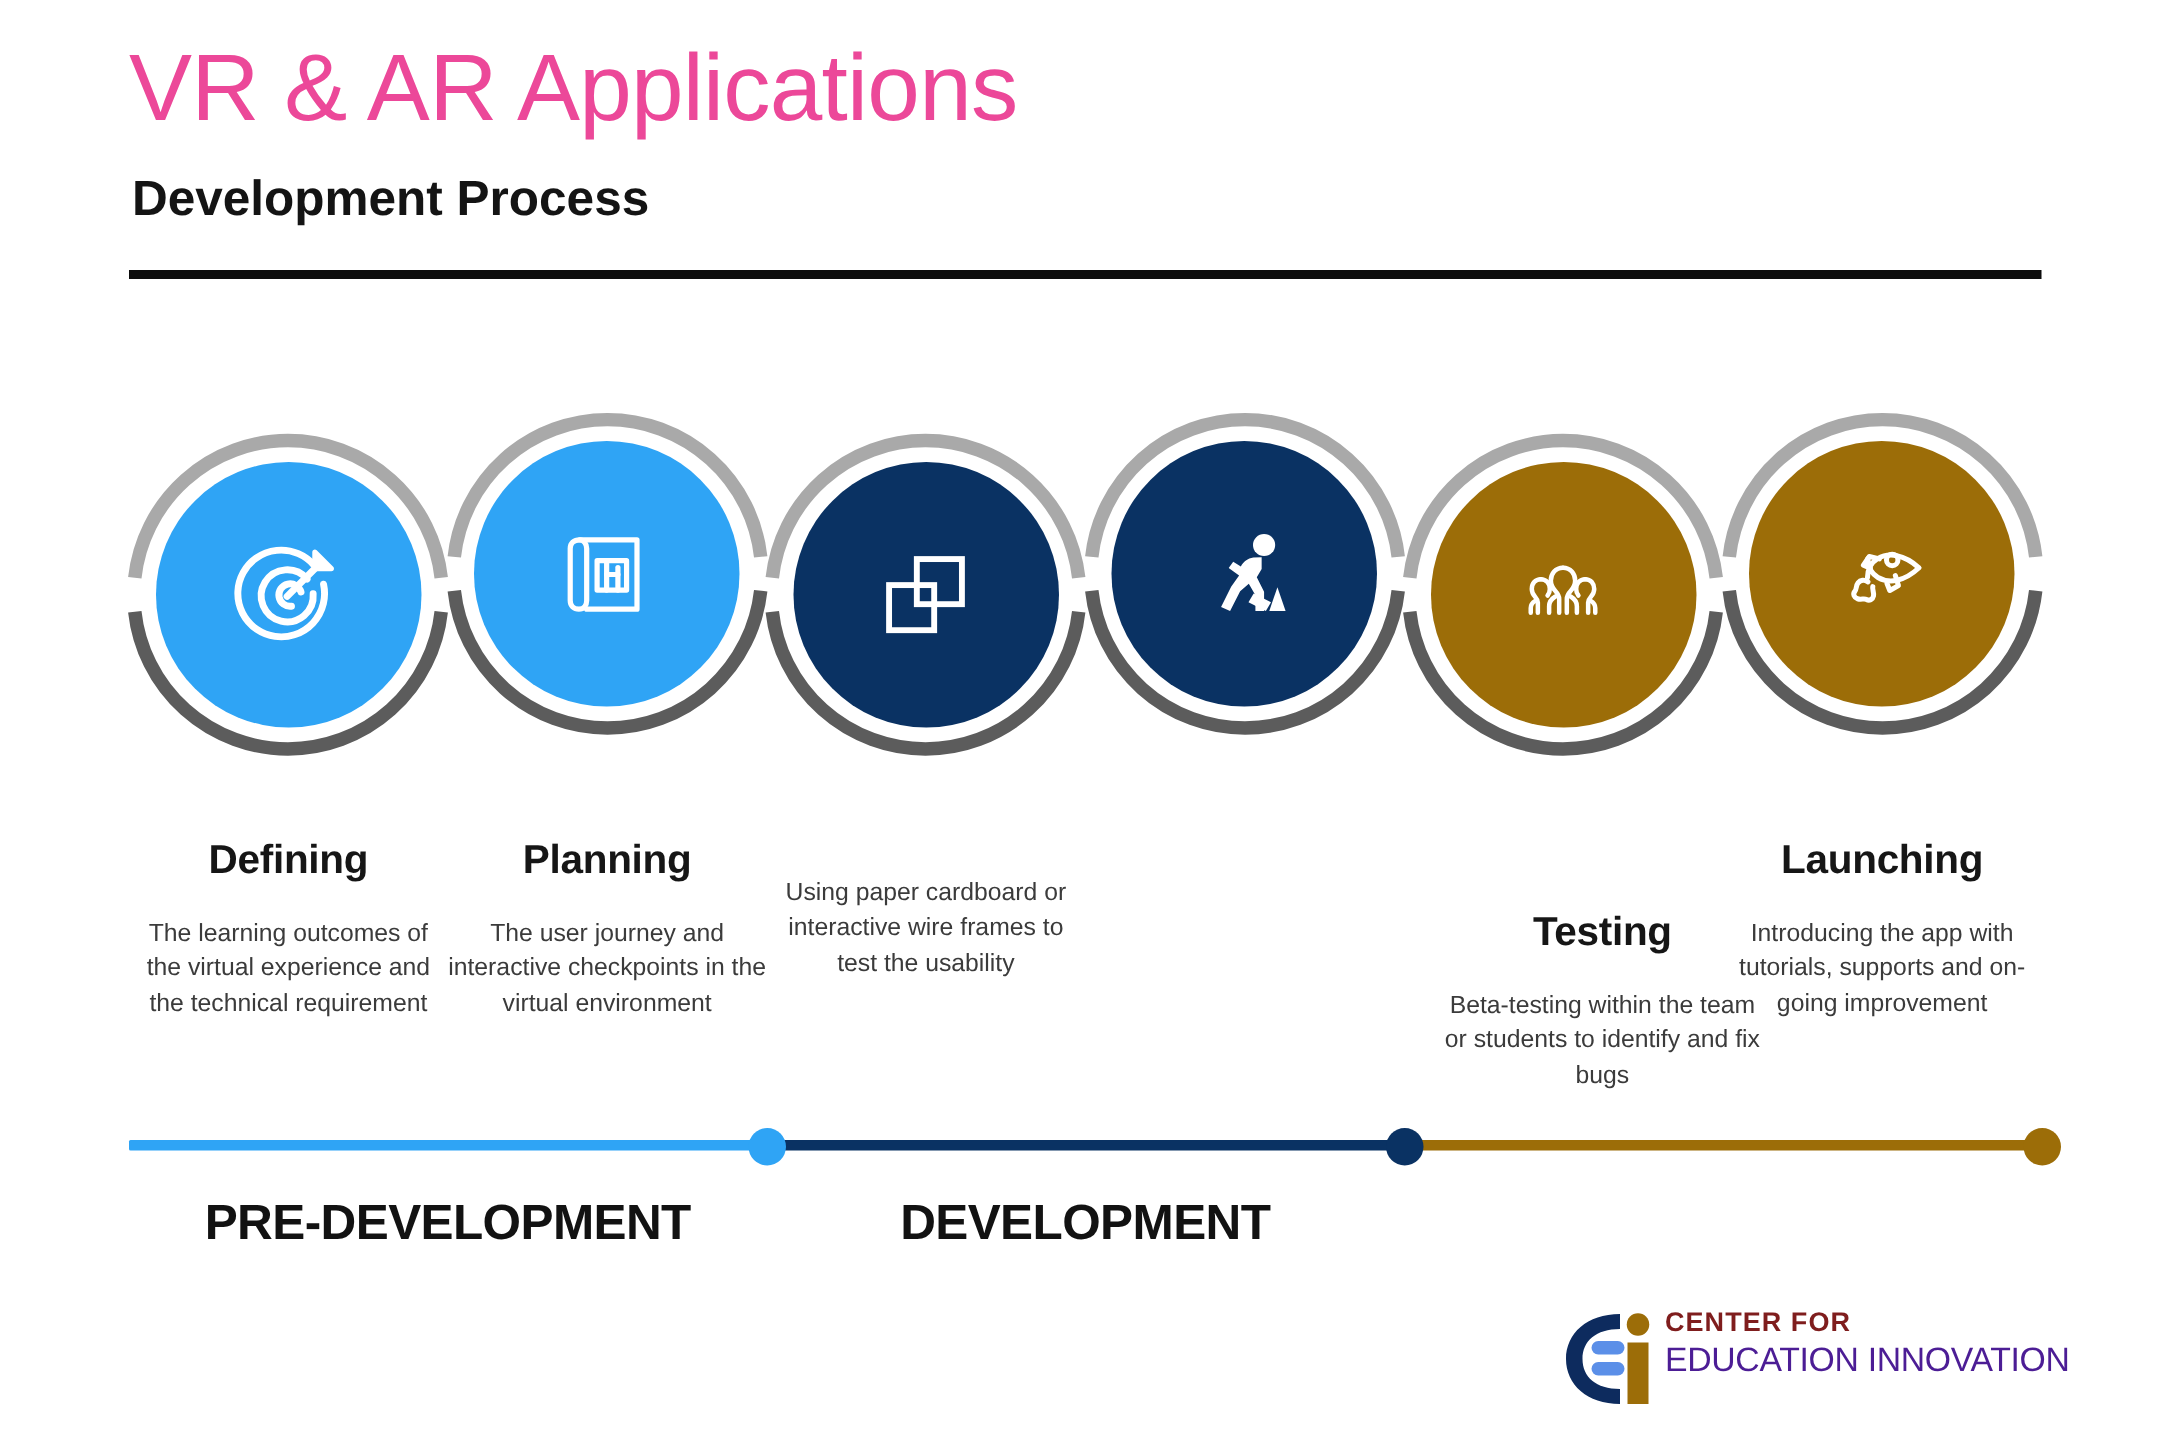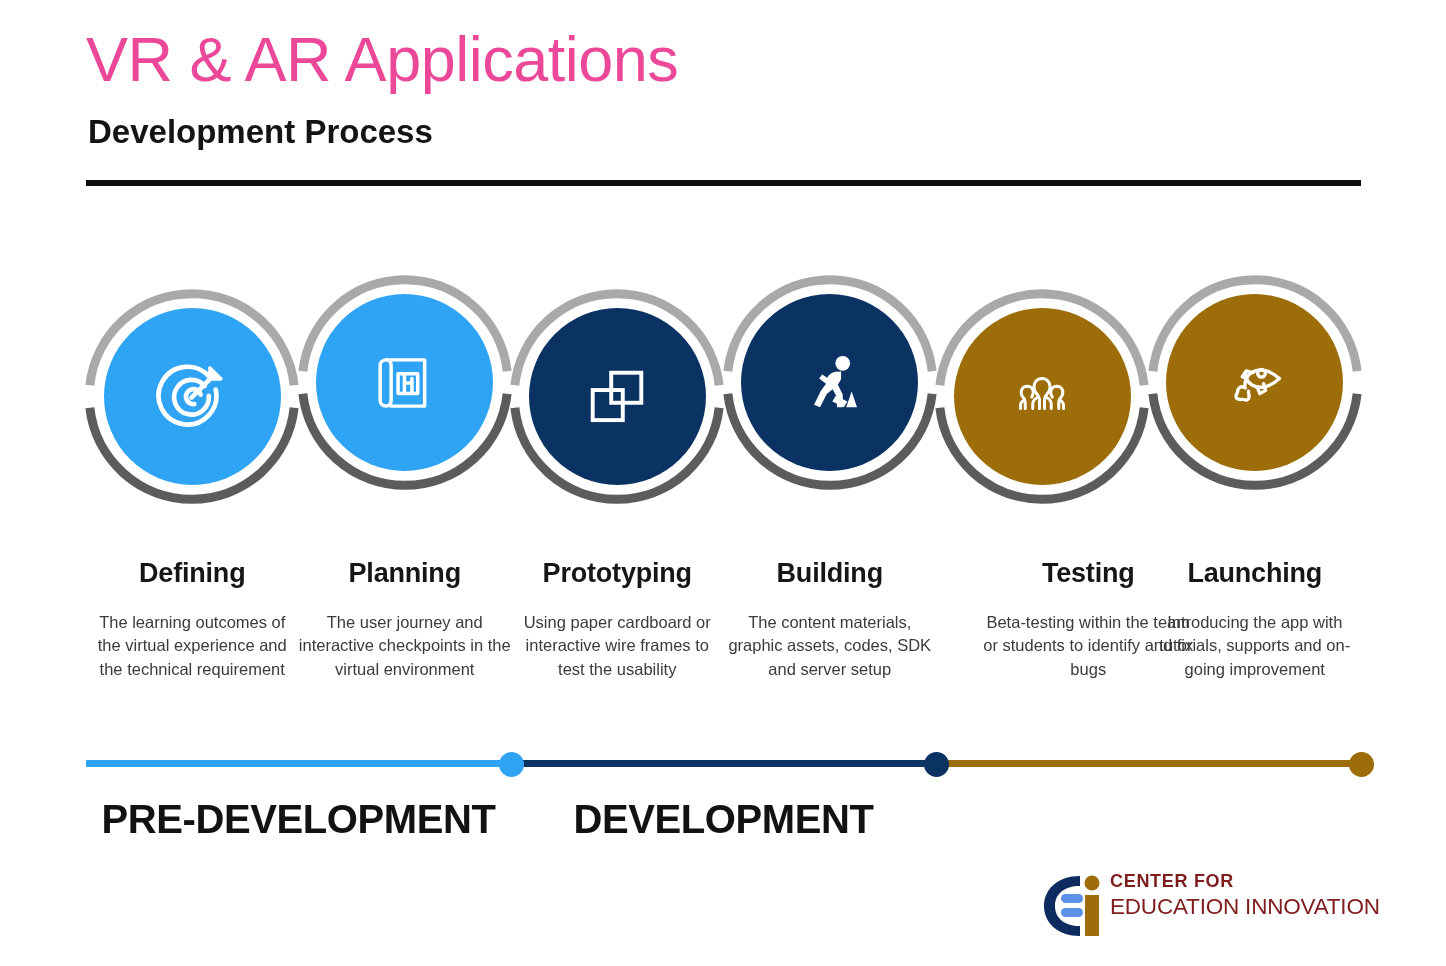--- a/index.html
+++ b/index.html
@@ -140,21 +140,21 @@
   #phase-row {
     position: absolute;
     left: 86px;
     top: 795px;
     width: 1275px;
     height: 54px;
   }
   .phase-label {
     position: absolute;
     top: 0;
-    font-size: 40px;
+    font-size: 33px;
     font-weight: 700;
     color: #121212;
     letter-spacing: -0.4px;
     text-align: center;
     white-space: nowrap;
     line-height: 1.2;
   }
 
   
   #logo {
@@ -180,21 +180,21 @@
     letter-spacing: 0.7px;
     color: #7f1d1d;
     line-height: 1;
     white-space: nowrap;
   }
   #logo-line2 {
     margin-top: 6px;
     font-size: 22.5px;
     font-weight: 400;
     letter-spacing: -0.2px;
-    color: #7f1d1d;
+    color: #4c1d95;
     line-height: 1;
     white-space: nowrap;
   }
   #logo-line3 {
     margin-top: 6px;
     font-size: 21px;
     font-weight: 700;
     letter-spacing: 1px;
     color: #0d2b5e;
     line-height: 1;
@@ -320,28 +320,23 @@
 <div id="stage-text">
     <div class="text-slot" style="left: 212.5px; width: 212.5px;">
       <div class="stage-name">Planning</div>
       <div class="stage-desc">The user journey and interactive checkpoints in the virtual environment</div>
     </div>
     <div class="text-slot" style="left: 0px; width: 212.5px;">
       <div class="stage-name">Defining</div>
       <div class="stage-desc">The learning outcomes of the virtual experience and the technical requirement</div>
     </div>
     <div class="text-slot" style="left: 425px; width: 212.5px;">
-      <div class="stage-name">Prototyping</div>
       <div class="stage-desc">Using paper cardboard or interactive wire frames to test the usability</div>
     </div>
-    <div class="text-slot" style="left: 637.5px; width: 212.5px;">
-      <div class="stage-name">Building</div>
-      <div class="stage-desc">The content materials, graphic assets, codes, SDK and server setup</div>
-    </div>
-    <div class="text-slot" style="left: 896px; width: 212.5px;">
+    <div class="text-slot" style="left: 876px; width: 212.5px; margin-top: 48px;">
       <div class="stage-name">Testing</div>
       <div class="stage-desc">Beta-testing within the team or students to identify and fix bugs</div>
     </div>
     <div class="text-slot" style="left: 1062.5px; width: 212.5px;">
       <div class="stage-name">Launching</div>
       <div class="stage-desc">Introducing the app with tutorials, supports and on-going improvement</div>
     </div>
   </div>
 
 <div id="timeline">

